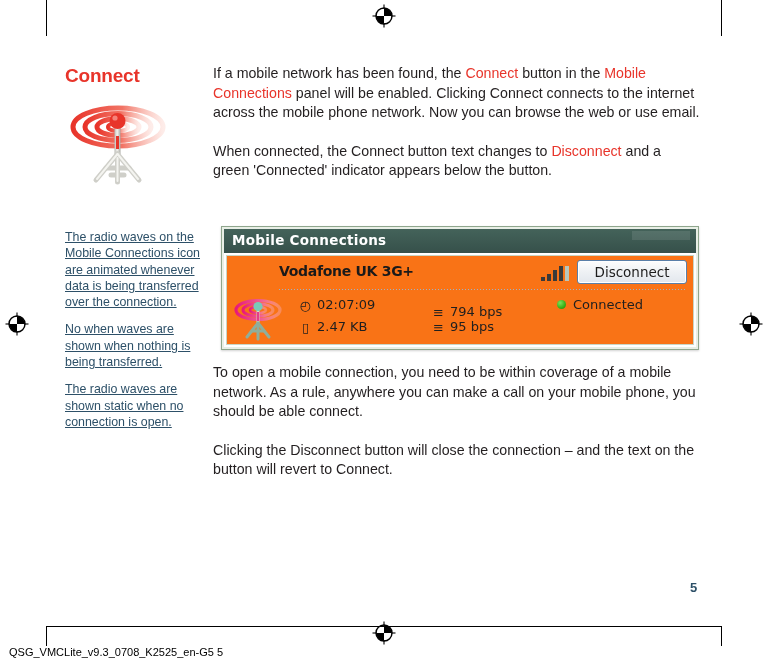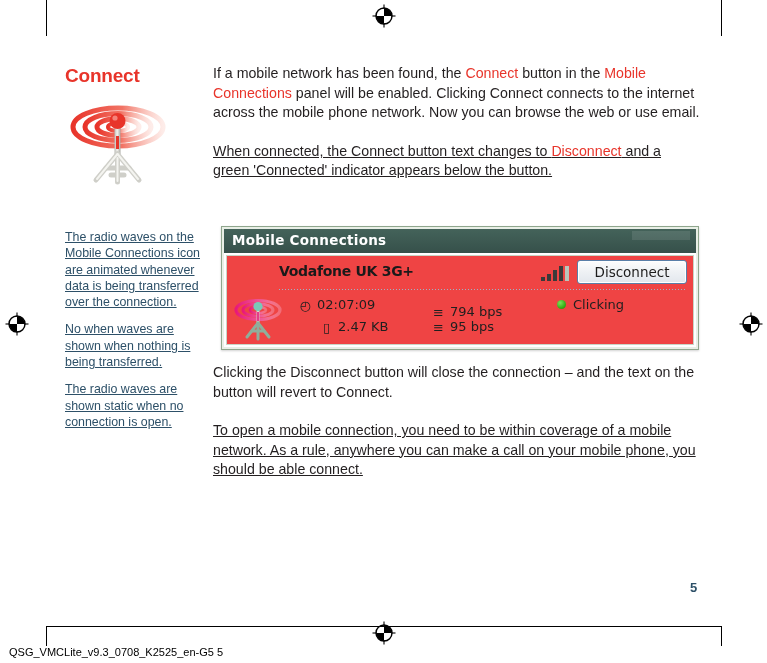--- a/index.html
+++ b/index.html
@@ -70,21 +70,21 @@
     position: absolute;
     left: 213px;
     width: 487px;
     color: #231f20;
     font-size: 14.2px;
     line-height: 19.6px;
   }
   .body-col.top  { top: 64px; }
   .body-col.bot  { top: 363px; }
   .body-col p { margin: 0; }
-  .body-col p + p { margin-top: 19px; text-decoration: underline; }
+  .body-col p + p { margin-top: 19px; }
   .hl { color: #e8342a; }
 
   
   .panel-shot {
     position: absolute;
     left: 221px;
     top: 226px;
     width: 478px;
     height: 124px;
     background: #e9efe6;
@@ -124,21 +124,21 @@
     height: 9px;
     background: rgba(255,255,255,0.10);
   }
 
   .panel-body {
     position: absolute;
     left: 2px;
     right: 2px;
     top: 26px;
     bottom: 2px;
-    background: #ef4444;
+    background: #f97316;
     border: 1px solid #c9d6c6;
     box-sizing: border-box;
   }
 
   .net-row {
     position: relative;
     height: 33px;
   }
   .net-name {
     position: absolute;
@@ -225,21 +225,21 @@
     white-space: nowrap;
   }
   .stat .glyph {
     display: inline-block;
     width: 13px;
     text-align: center;
     vertical-align: -1px;
     margin-right: 5px;
   }
   .st-time  { left: 72px;  top: 5px;  }
-  .st-data  { left: 72px;  top: 27px; margin-left: 21px; }
+  .st-data  { left: 72px;  top: 27px; }
   .st-up    { left: 205px; top: 5px; margin-top: 7px;  }
   .st-down  { left: 205px; top: 27px; }
   .st-state { left: 330px; top: 5px;  }
 
   .dot-green {
     display: inline-block;
     width: 9px;
     height: 9px;
     border-radius: 50%;
     background: radial-gradient(circle at 35% 32%, #7ee05a 0%, #36b016 60%, #1f7d0b 100%);
@@ -445,29 +445,29 @@
 
         <div class="stat st-up">
           <span class="glyph">≡</span><span>794 bps</span>
         </div>
 
         <div class="stat st-down">
           <span class="glyph">≡</span><span>95 bps</span>
         </div>
 
         <div class="stat st-state">
-          <span class="dot-green"></span><span>Clicking</span>
+          <span class="dot-green"></span><span>Connected</span>
         </div>
 
       </div>
     </div>
   </div>
 </div>
 
 <div class="body-col bot">
+  <p>To open a mobile connection, you need to be within coverage of a mobile network. As a rule, anywhere you can make a call on your mobile phone, you should be able connect.</p>
   <p>Clicking the Disconnect button will close the connection – and the text on the button will revert to Connect.</p>
-  <p>To open a mobile connection, you need to be within coverage of a mobile network. As a rule, anywhere you can make a call on your mobile phone, you should be able connect.</p>
 </div>
 
 <div class="page-number">5</div>
 <div class="crop-line crop-h" style="left:46px; top:626px; width:675px;"></div>
 <div class="footer-left">QSG_VMCLite_v9.3_0708_K2525_en-G5   5</div>
 <div class="footer-right">10/7/08   14:29:24</div>
 
 </body></html>

